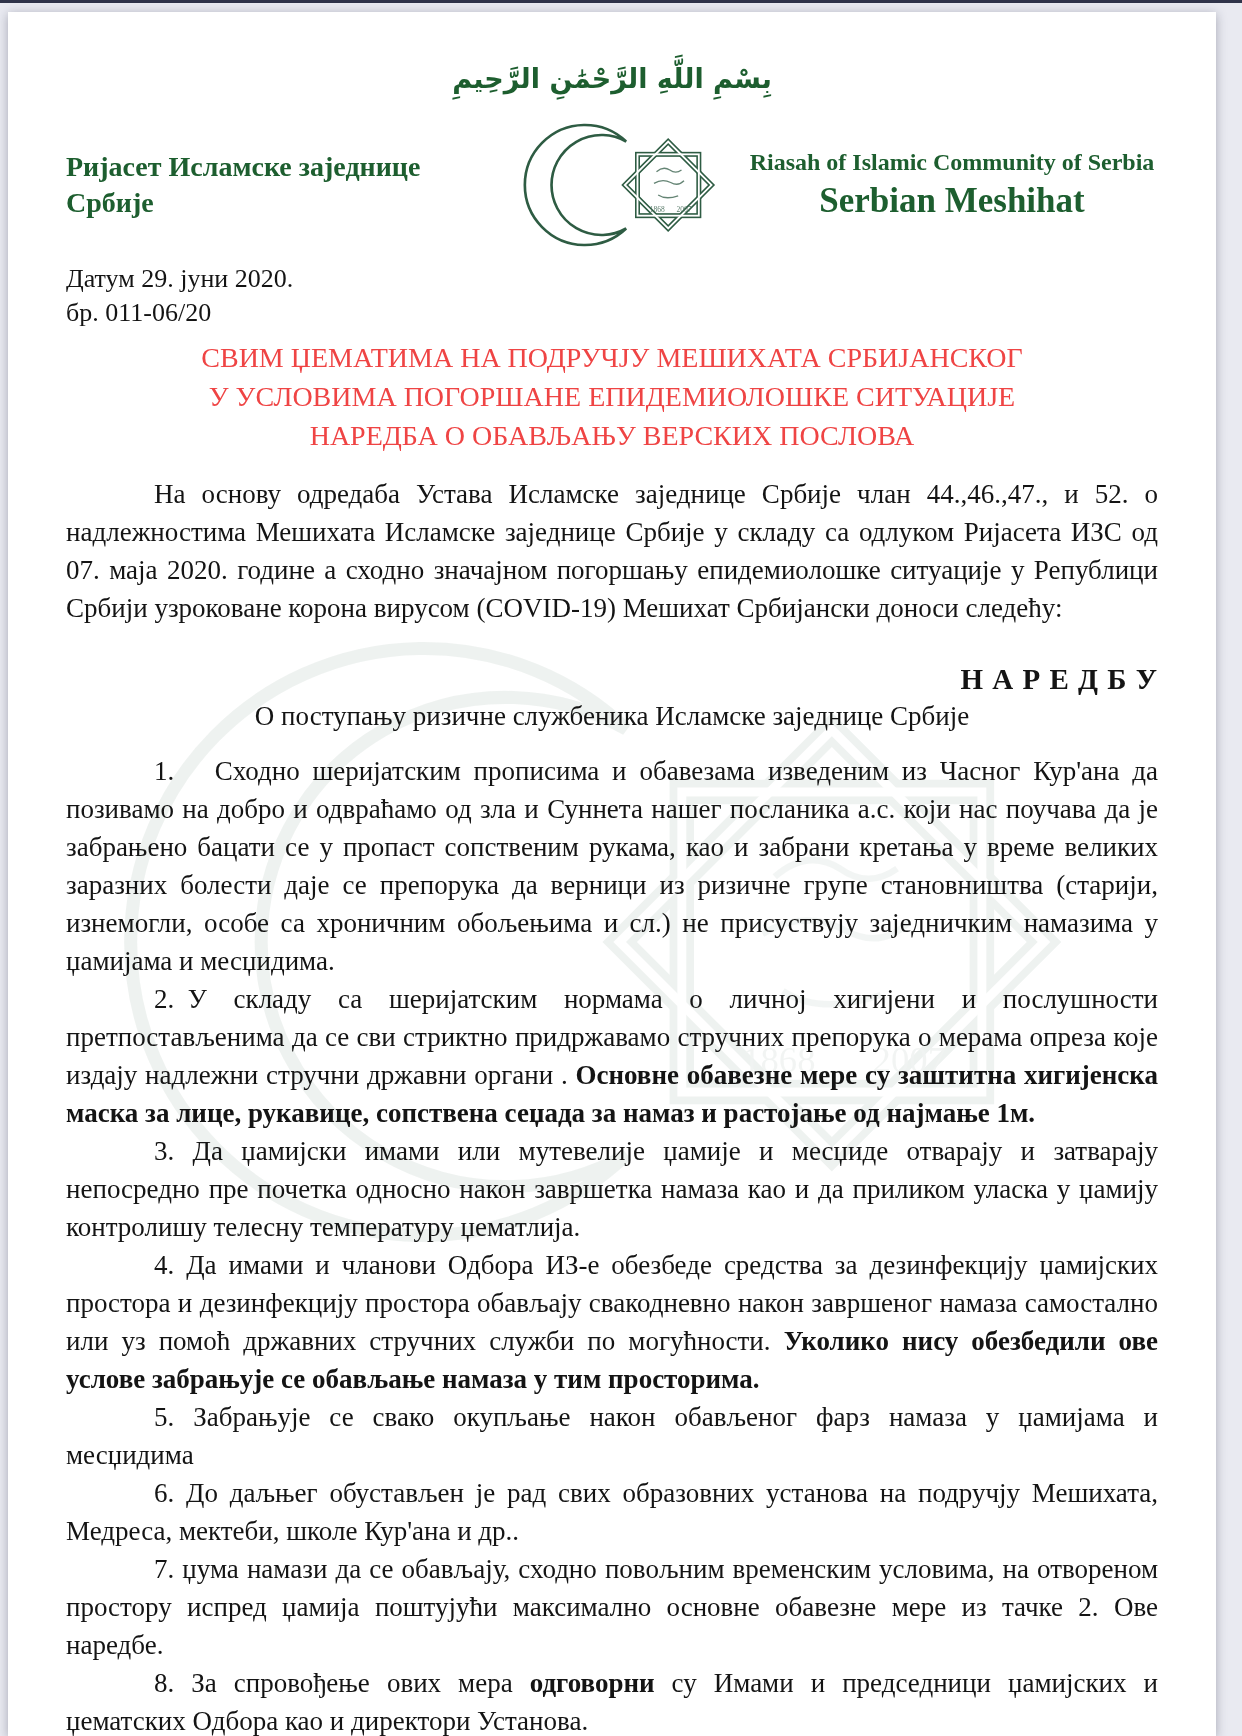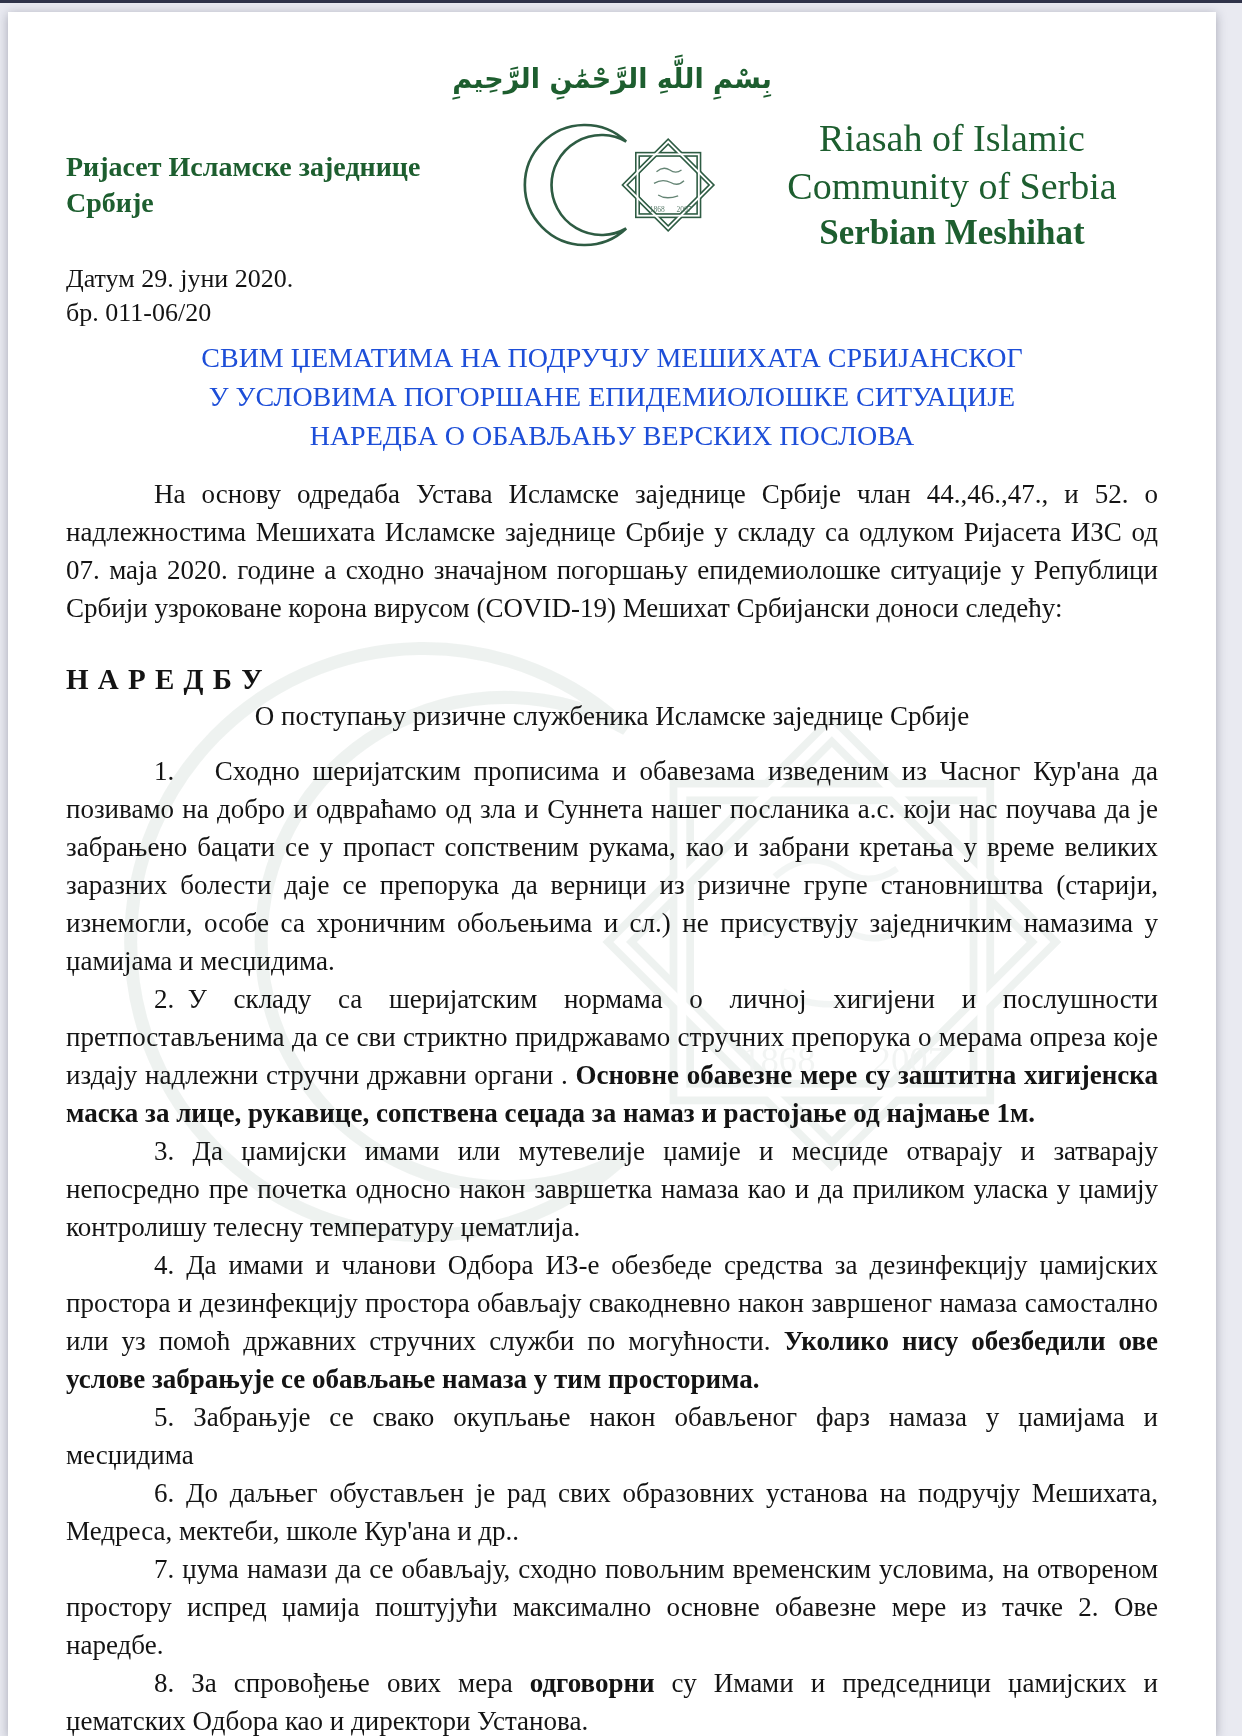--- a/index.html
+++ b/index.html
@@ -32,32 +32,32 @@
     margin:6px 0 0 0;
     line-height:34px;
   }
 
   .header-row{display:flex;align-items:center;margin-top:14px;}
   .h-left{width:440px;text-align:left;color:#1d5e2f;}
   .h-left .l1{font-size:28px;font-weight:bold;line-height:36px;}
   .h-left .l2{font-size:33px;font-weight:bold;line-height:42px;}
   .h-logo{width:240px;display:flex;justify-content:center;}
   .h-right{flex:1;text-align:center;color:#1d5e2f;}
-  .h-right .l1{font-size:38px;font-weight:normal;line-height:48px;}
+  .h-right .l1{font-size:24px;font-weight:bold;line-height:32px;}
   .h-right .l2{font-size:35px;font-weight:bold;line-height:46px;}
 
   .meta{margin-top:2px;font-size:26px;line-height:34px;}
 
-  .doc-title{margin-top:8px;text-align:center;font-size:28px;line-height:39px;color:#1d4ed8;}
+  .doc-title{margin-top:8px;text-align:center;font-size:28px;line-height:39px;color:#ef4444;}
 
   .para{font-size:27px;line-height:38px;text-align:justify;margin:0;text-indent:88px;}
   .intro{margin-top:20px;}
   .b{font-weight:bold;}
 
-  .order-heading{margin-top:36px;text-align:left;font-size:29px;font-weight:bold;letter-spacing:1px;}
+  .order-heading{margin-top:36px;text-align:right;font-size:29px;font-weight:bold;letter-spacing:1px;}
   .order-subtitle{text-align:center;font-size:27px;line-height:40px;}
 
   .items{margin-top:16px;}
 
   .signature{margin-top:62px;text-align:center;}
   .signature .name{font-size:28px;font-weight:bold;line-height:40px;}
 
   .emblem-svg{display:block;}
 </style>
 </head>

